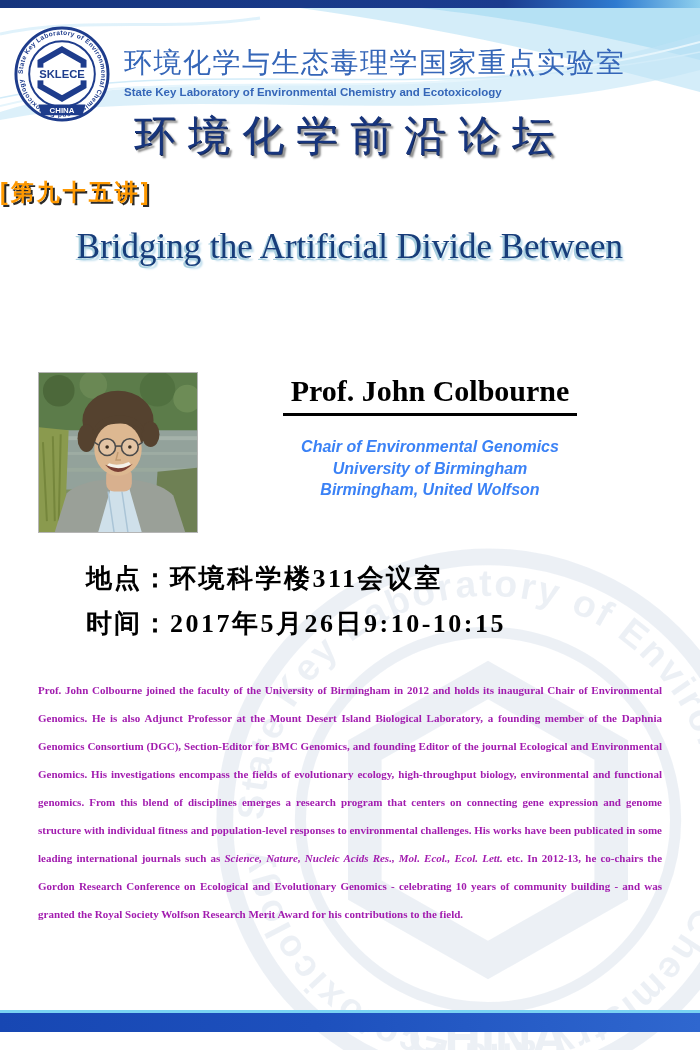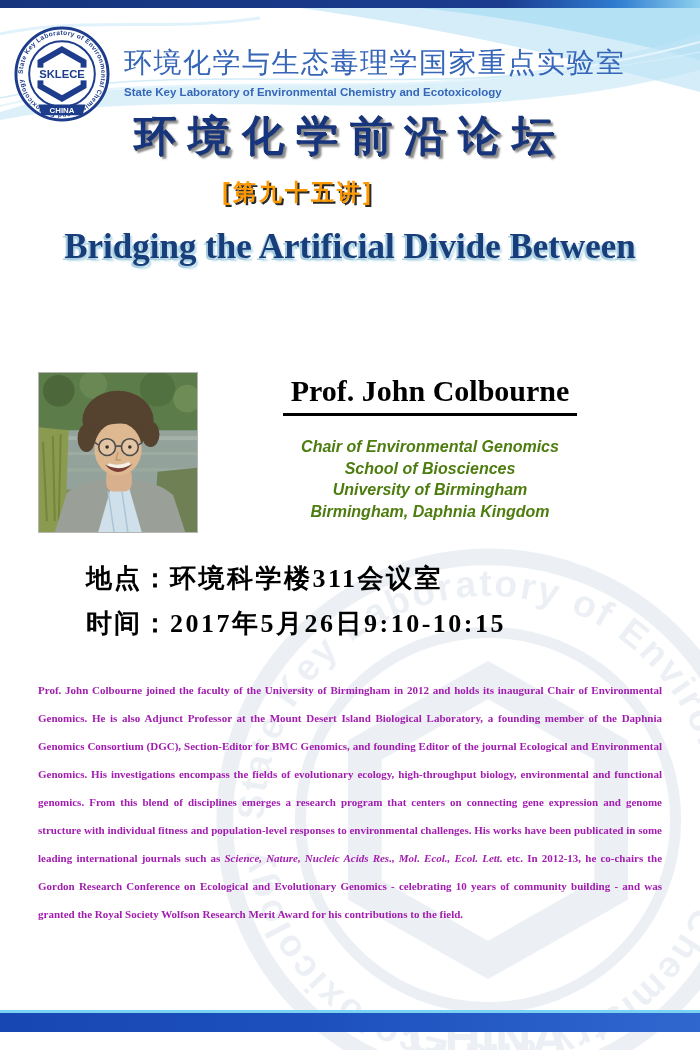--- a/index.html
+++ b/index.html
@@ -17,46 +17,46 @@
   .header-waves{position:absolute;top:8px;left:0;width:700px;height:112px;z-index:1;}
   
   .logo{position:absolute;left:13px;top:25px;width:98px;height:98px;z-index:3;}
   
   .org-names{position:absolute;left:124px;top:44px;z-index:3;}
   .org-zh{font-size:28px;font-weight:normal;color:#3566b8;letter-spacing:1.5px;white-space:nowrap;}
   .org-en{font-size:11.5px;font-weight:bold;color:#3566b8;margin-top:4px;white-space:nowrap;}
   
   .forum-title{
     position:absolute;top:108px;left:0;width:688px;text-align:center;z-index:3;
-    font-size:42px;font-weight:bold;color:#17357d;letter-spacing:12px;text-indent:12px;
+    font-size:42px;font-weight:normal;color:#17357d;letter-spacing:12px;text-indent:12px;
     text-shadow:3px 3px 2px #8a8a8a, 1px 1px 0 #0a1c45;
     white-space:nowrap;
   }
   .lecture-no{
-    position:absolute;top:177px;left:0;width:596px;text-align:center;z-index:3;
+    position:absolute;top:177px;left:0;width:596px;text-align:left;z-index:3;
     font-size:23px;font-weight:bold;color:#ff9900;letter-spacing:3px;
     text-shadow:2px 2px 0 #2a2a2a;
   }
   
   .seminar-title{
     position:absolute;top:220px;left:0;width:700px;text-align:center;z-index:3;
-    font-family:"Liberation Serif",serif;font-weight:bold;font-size:35px;line-height:53px;
+    font-family:"Liberation Serif",serif;font-weight:normal;font-size:35px;line-height:53px;
     color:#173d7a;
     text-shadow:-2px 2px 0 #a9cfdf, 2px 3px 2px #bddcec;
   }
   
   .speaker{position:absolute;top:372px;left:38px;width:624px;display:flex;z-index:3;}
   .photo{width:160px;height:161px;flex:0 0 160px;border:1px solid #b5b5b5;box-sizing:border-box;}
   .speaker-info{flex:1;text-align:center;padding-top:2px;}
   .speaker-name{
     display:inline-block;font-family:"Liberation Serif",serif;font-weight:bold;
     font-size:30px;color:#000;border-bottom:3px solid #000;padding:0 8px 5px;
     white-space:nowrap;
   }
-  .affiliations{margin-top:20px;font-weight:bold;font-style:italic;font-size:16px;line-height:21.5px;color:#4d7c0f;}
+  .affiliations{margin-top:20px;font-weight:bold;font-style:italic;font-size:16px;line-height:21.5px;color:#3b82f6;}
   
   .venue{position:absolute;left:86px;top:556px;z-index:3;font-weight:bold;color:#000;font-size:26px;line-height:44px;letter-spacing:2px;white-space:nowrap;}
   .venue-value{font-family:"Liberation Serif","Liberation Sans",serif;letter-spacing:2.5px;}
   
   .bio{
     position:absolute;left:38px;top:676px;width:624px;z-index:3;
     font-family:"Liberation Serif",serif;font-weight:bold;font-size:11px;
     line-height:28px;text-align:justify;color:#a21caf;
   }
   .bio .journals{font-style:italic;}
@@ -156,23 +156,22 @@
 
       <path d="M80,80 L78,88 L83,88" fill="none" stroke="#c09a72" stroke-width="1.5"></path>
 
       <path d="M67,93 Q80,108 95,92 Q82,100 67,93 Z" fill="#7a3f34"></path>
       <path d="M69,93.5 Q81,100 93,92.5 L91,90 Q80,95 71,91.5 Z" fill="#f4f1ea"></path>
     </svg>
     <div class="speaker-info">
       <span class="speaker-name">Prof. John Colbourne</span>
       <div class="affiliations">
         <div>Chair of Environmental Genomics</div>
-        <div>School of Biosciences</div>
         <div>University of Birmingham</div>
-        <div>Birmingham, Daphnia Kingdom</div>
+        <div>Birmingham, United Wolfson</div>
       </div>
     </div>
   </div>
 
   <div class="venue">
     <div><span>地点：</span><span class="venue-value">环境科学楼311会议室</span></div>
     <div><span>时间：</span><span class="venue-value">2017年5月26日9:10-10:15</span></div>
   </div>
 
   <div class="bio"><span>Prof. John Colbourne joined the faculty of the University of Birmingham in 2012 and holds its inaugural Chair of Environmental Genomics. He is also Adjunct Professor at the Mount Desert Island Biological Laboratory, a founding member of the Daphnia Genomics Consortium (DGC), Section-Editor for BMC Genomics, and founding Editor of the journal Ecological and Environmental Genomics. His investigations encompass the fields of evolutionary ecology, high-throughput biology, environmental and functional genomics. From this blend of disciplines emerges a research program that centers on connecting gene expression and genome structure with individual fitness and population-level responses to environmental challenges. His works have been publicated in some leading international journals such as </span><span class="journals">Science, Nature, Nucleic Acids Res., Mol. Ecol., Ecol. Lett.</span><span> etc. In 2012-13, he co-chairs the Gordon Research Conference on Ecological and Evolutionary Genomics - celebrating 10 years of community building - and was granted the Royal Society Wolfson Research Merit Award for his contributions to the field.</span></div>

